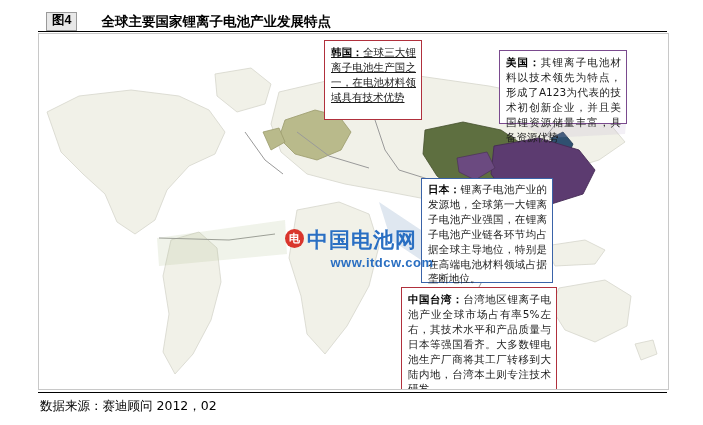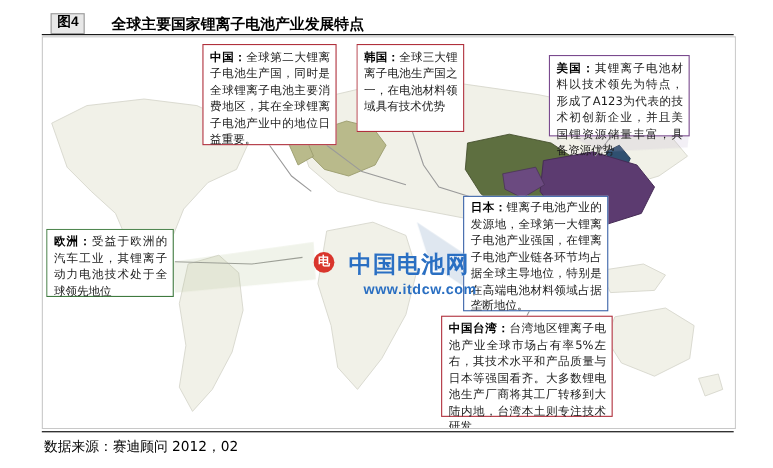--- a/index.html
+++ b/index.html
@@ -88,43 +88,42 @@
   .callout .label {
     font-weight: bold;
     color: #000;
   }
   .callout.red { border-color: #b0303c; }
   .callout.purple { border-color: #7a4a8e; }
   .callout.blue { border-color: #3a63a8; }
   .callout.green { border-color: #3f7a3f; }
 
   #c-china   { left: 145px; top: 6px;   width: 122px; height: 92px; }
-  #c-korea   { left: 285px; top: 6px;   width: 98px;  height: 80px; }
+  #c-korea   { left: 285px; top: 6px;   width: 98px;  height: 80px; text-decoration: underline; }
   #c-usa     { left: 460px; top: 16px;   width: 128px; height: 74px; }
   #c-japan   { left: 382px; top: 144px; width: 132px; height: 105px; font-family: Liberation Serif, serif; }
   #c-europe  { left: 3px;   top: 174px; width: 116px; height: 62px; }
-  #c-taiwan  { left: 362px; top: 253px; width: 156px; height: 92px; }
+  #c-taiwan  { left: 362px; top: 253px; width: 156px; height: 104px; }
 
   
   .watermark {
     position: absolute;
     left: 268px;
     top: 192px;
     width: 150px;
     height: 58px;
     pointer-events: none;
   }
   .wm-main {
     font-size: 21px;
     font-weight: bold;
     color: #2a6fc2;
     letter-spacing: 1px;
     text-shadow: 0 0 1px rgba(255,255,255,.9);
     font-family: "DejaVu Sans", sans-serif;
-    margin-left: 10px;
   }
   .wm-sub {
     font-size: 13px;
     font-weight: bold;
     color: #2a6fc2;
     letter-spacing: .5px;
     margin-top: 1px;
     font-family: "Liberation Sans", sans-serif;
     text-align: center;
   }
@@ -273,39 +272,33 @@
         <path d="M440 253 L452 230 L470 196"></path>
       </g>
 
       <g fill="#b8c9dd" opacity="0.45">
         <path d="M382 196 L340 168 L352 206 L382 226 Z"></path>
         <path d="M118 204 L246 186 L248 220 L120 232 Z" fill="#aabb88" opacity="0.4"></path>
         <path d="M460 80 L508 104 L586 100 L588 80 Z" fill="#b9a9cc" opacity="0.4"></path>
       </g>
     </svg>
 
-    <div class="callout red" id="c-china">
-      <span class="label">中国：</span><span>全球第二大锂离子电池生产国，同时是全球锂离子电池主要消费地区，其在全球锂离子电池产业中的地位日益重要。</span>
-    </div>
 
     <div class="callout red" id="c-korea">
       <span class="label">韩国：</span><span>全球三大锂离子电池生产国之一，在电池材料领域具有技术优势</span>
     </div>
 
     <div class="callout purple" id="c-usa">
       <span class="label">美国：</span><span>其锂离子电池材料以技术领先为特点，形成了A123为代表的技术初创新企业，并且美国锂资源储量丰富，具备资源优势</span>
     </div>
 
     <div class="callout blue" id="c-japan">
       <span class="label">日本：</span><span>锂离子电池产业的发源地，全球第一大锂离子电池产业强国，在锂离子电池产业链各环节均占据全球主导地位，特别是在高端电池材料领域占据垄断地位。</span>
     </div>
 
-    <div class="callout green" id="c-europe">
-      <span class="label">欧洲：</span><span>受益于欧洲的汽车工业，其锂离子动力电池技术处于全球领先地位</span>
-    </div>
 
     <div class="callout red" id="c-taiwan">
       <span class="label">中国台湾：</span><span>台湾地区锂离子电池产业全球市场占有率5%左右，其技术水平和产品质量与日本等强国看齐。大多数锂电池生产厂商将其工厂转移到大陆内地，台湾本土则专注技术研发。</span>
     </div>
 
     <div class="watermark">
       <div class="wm-dot">电</div>
       <div class="wm-main">中国电池网</div>
       <div class="wm-sub">www.itdcw.com</div>
     </div>

